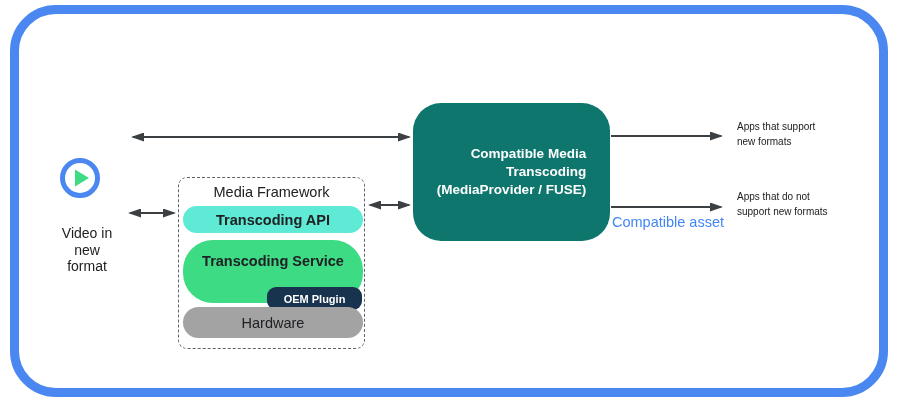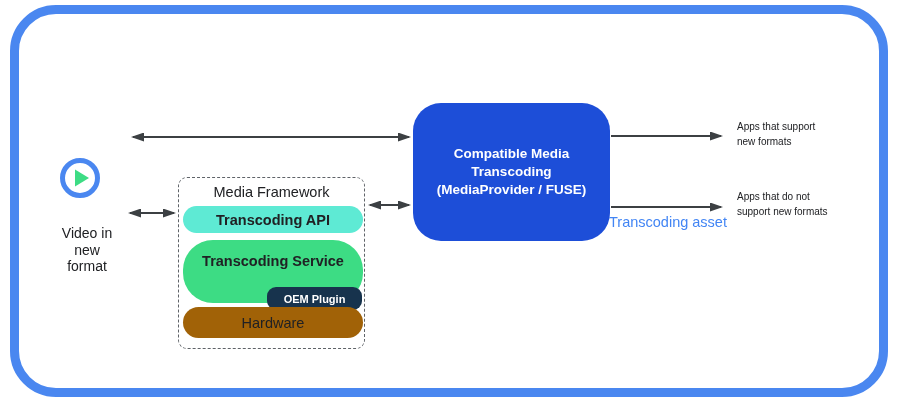--- a/index.html
+++ b/index.html
@@ -88,40 +88,40 @@
     width: 95px; height: 23px;
     background: #17334D;
     border-radius: 9px;
     color: #ffffff;
     font-weight: bold;
     font-size: 11px;
   }
   .pill-hardware {
     left: 183px; top: 307px;
     width: 180px; height: 31px;
-    background: #a16207;
+    background: #a3a3a3;
     border-radius: 16px;
     font-size: 14.5px;
   }
 
   
   .transcoder-box {
     position: absolute;
     left: 413px; top: 103px;
     width: 197px; height: 138px;
-    background: #1d4ed8;
+    background: #0f766e;
     border-radius: 28px;
     color: #ffffff;
     font-weight: bold;
     font-size: 13.5px;
     line-height: 18px;
     display: flex;
     align-items: center;
     justify-content: center;
-    text-align: center;
+    text-align: right;
   }
 
   
   .asset-label {
     position: absolute;
     width: 120px;
     text-align: center;
     color: #4285F4;
     font-size: 14.5px;
   }
@@ -176,17 +176,17 @@
   <div class="pill pill-hardware">Hardware</div>
 
   <div class="transcoder-box">
     <span class="pre">Compatible Media
 Transcoding
 (MediaProvider / FUSE)</span>
   </div>
 
   <div class="target-label target-original pre">Apps that support
 new formats</div>
-  <div class="asset-label asset-transcoded">Transcoding asset</div>
+  <div class="asset-label asset-transcoded">Compatible asset</div>
   <div class="target-label target-transcoded pre">Apps that do not
 support new formats</div>
 
 </div>
 
 </body></html>

